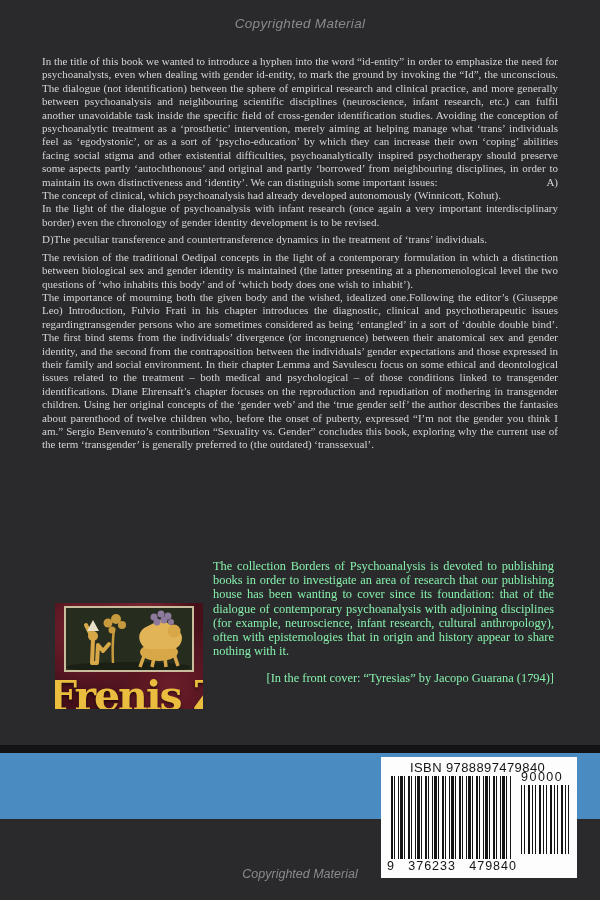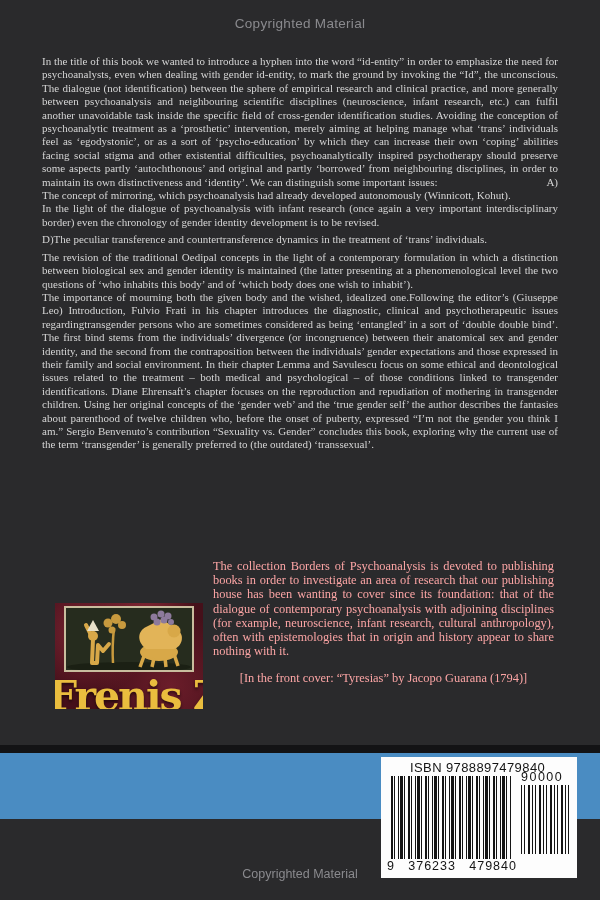--- a/index.html
+++ b/index.html
@@ -3,40 +3,40 @@
 <meta charset="utf-8">
 <style>
   html,body{margin:0;padding:0;background:#2a2a2c;}
   .page{
     position:relative;width:600px;height:900px;overflow:hidden;
     background:#2a2a2c;
     font-family:"Liberation Serif","DejaVu Serif",serif;
   }
   .copyright{
     position:absolute;left:0;width:600px;text-align:center;
-    color:#8a8a8e;font-family:"Liberation Sans","DejaVu Sans",sans-serif;
+    color:#8a8a8e;font-family:"Liberation Sans","DejaVu Sans",sans-serif;font-style:italic;
   }
   .copyright.top{top:16px;font-size:13.5px;letter-spacing:.3px;}
   .copyright.bottom{top:867px;font-size:12.5px;}
 
   
   .desc{
     position:absolute;left:42px;top:55px;width:516px;
     color:#d5d5d5;font-size:11px;line-height:13.4px;text-align:justify;
   }
   .desc p{margin:0;}
   .desc p.gap{margin-top:4px;}
   .marker{float:right;}
 
   
   .collection{
     position:absolute;left:213px;top:559px;width:341px;
-    color:#fca5a5;font-size:12.4px;line-height:14.2px;text-align:justify;
+    color:#86efac;font-size:12.4px;line-height:14.2px;text-align:justify;
   }
-  .collection .note{margin-top:13px;text-align:center;}
+  .collection .note{margin-top:13px;text-align:right;}
 
   
   .logo{
     position:absolute;left:55px;top:603px;width:148px;height:106px;overflow:hidden;
     background:
       radial-gradient(circle at 22% 28%, #7e2533 0%, rgba(126,37,51,0) 46%),
       radial-gradient(circle at 78% 78%, #6b1d2a 0%, rgba(107,29,42,0) 52%),
       radial-gradient(circle at 60% 15%, #8a2a36 0%, rgba(138,42,54,0) 42%),
       #45101a;
   }
@@ -89,21 +89,21 @@
 </style>
 </head>
 <body>
 
 <div class="page">
 
   <div class="copyright top">Copyrighted Material</div>
 
   <div class="desc">
     <p><span>In the title of this book we wanted to introduce a hyphen into the word “id-entity” in order to emphasize the need for psychoanalysts, even when dealing with gender id-entity, to mark the ground by invoking the “Id”, the unconscious. The dialogue (not identification) between the sphere of empirical research and clinical practice, and more generally between psychoanalysis and neighbouring scientific disciplines (neuroscience, infant research, etc.) can fulfil another unavoidable task inside the specific field of cross-gender identification studies. Avoiding the conception of psychoanalytic treatment as a ‘prosthetic’ intervention, merely aiming at helping manage what ‘trans’ individuals feel as ‘egodystonic’, or as a sort of ‘psycho-education’ by which they can increase their own ‘coping’ abilities facing social stigma and other existential difficulties, psychoanalytically inspired psychotherapy should preserve some aspects partly ‘autochthonous’ and original and partly ‘borrowed’ from neighbouring disciplines, in order to maintain its own distinctiveness and ‘identity’. We can distinguish some important issues:</span><span class="marker">A)</span></p>
-    <p>The concept of mirroring, which psychoanalysis had already developed autonomously (Winnicott, Kohut).</p>
+    <p>The concept of clinical, which psychoanalysis had already developed autonomously (Winnicott, Kohut).</p>
     <p>In the light of the dialogue of psychoanalysis with infant research (once again a very important interdisciplinary border) even the chronology of gender identity development is to be revised.</p>
     <p class="gap">D)The peculiar transference and countertransference dynamics in the treatment of ‘trans’ individuals.</p>
     <p class="gap">The revision of the traditional Oedipal concepts in the light of a contemporary formulation in which a distinction between biological sex and gender identity is maintained (the latter presenting at a phenomenological level the two questions of ‘who inhabits this body’ and of ‘which body does one wish to inhabit’).</p>
     <p>The importance of mourning both the given body and the wished, idealized one.Following the editor’s (Giuseppe Leo) Introduction, Fulvio Frati in his chapter introduces the diagnostic, clinical and psychotherapeutic issues regardingtransgender persons who are sometimes considered as being ‘entangled’ in a sort of ‘double double bind’. The first bind stems from the individuals’ divergence (or incongruence) between their anatomical sex and gender identity, and the second from the contraposition between the individuals’ gender expectations and those expressed in their family and social environment. In their chapter Lemma and Savulescu focus on some ethical and deontological issues related to the treatment – both medical and psychological – of those conditions linked to transgender identifications. Diane Ehrensaft’s chapter focuses on the reproduction and repudiation of mothering in transgender children. Using her original concepts of the ‘gender web’ and the ‘true gender self’ the author describes the fantasies about parenthood of twelve children who, before the onset of puberty, expressed “I’m not the gender you think I am.” Sergio Benvenuto’s contribution “Sexuality vs. Gender” concludes this book, exploring why the current use of the term ‘transgender’ is generally preferred to (the outdated) ‘transsexual’.</p>
   </div>
 
   <div class="logo">
     <div class="art">
       <svg viewBox="0 0 126 60">
         <rect width="126" height="60" fill="#262c1e"></rect>

